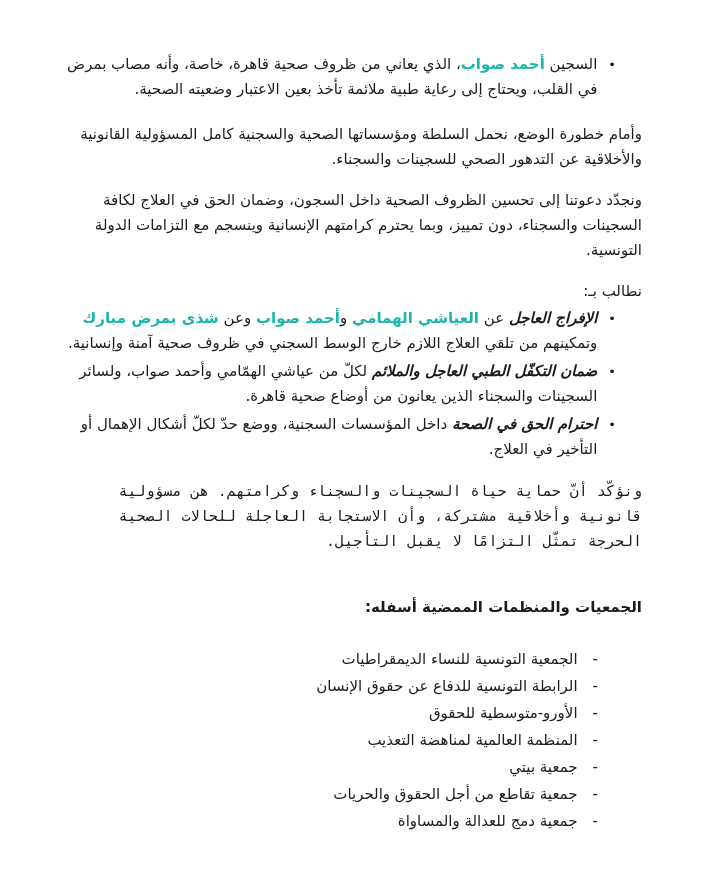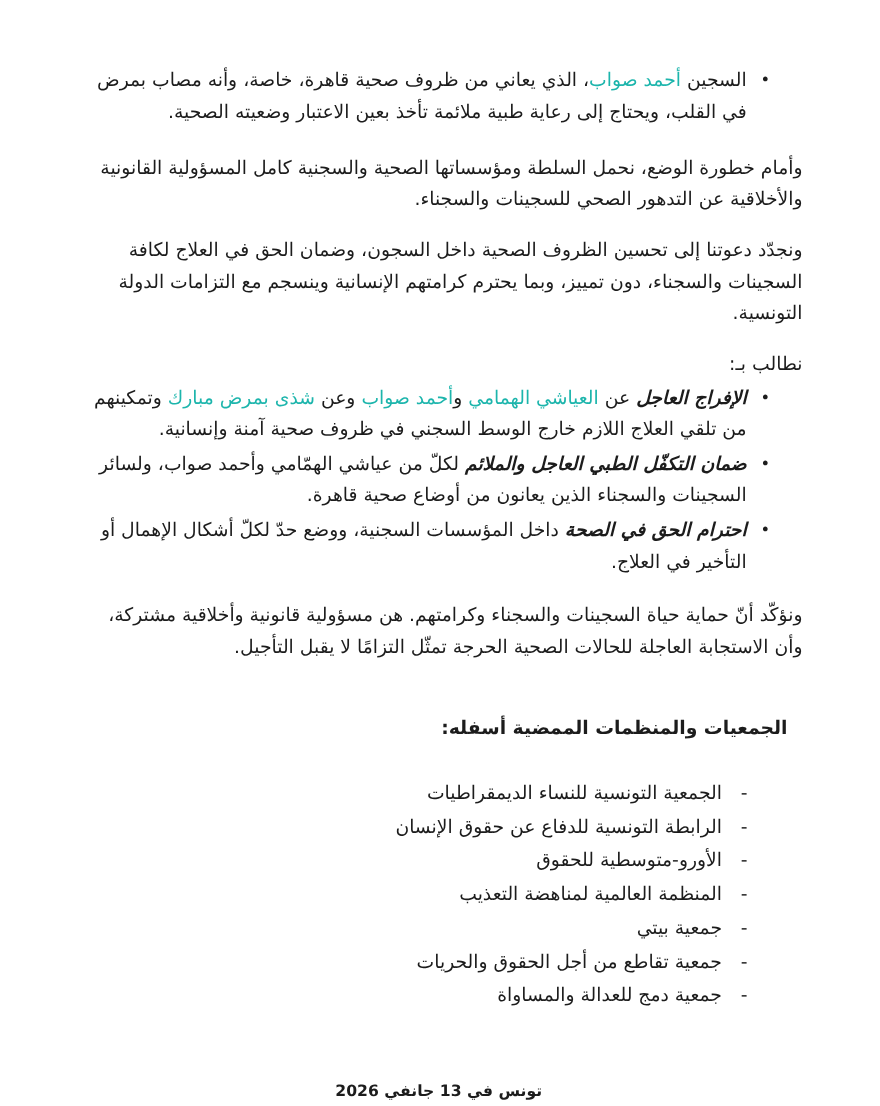--- a/index.html
+++ b/index.html
@@ -11,24 +11,24 @@
   .content{padding:52px 62px 0 60px;}
   p{margin:0;font-size:15px;line-height:25px;text-align:right;}
   .para{margin-bottom:16px;}
   .bullet-item{display:flex;gap:11px;padding-right:26px;box-sizing:border-box;}
   .bullet-item .marker{flex:0 0 auto;font-size:13px;line-height:25px;color:#1c1c1c;}
   .intro-wrap{margin-bottom:20px;}
   .demands-intro{margin-bottom:2px;}
   .demands{margin-bottom:18px;}
   .demand{margin-bottom:3px;}
   .bold{font-weight:bold;font-style:italic;}
-  .accent-bold{color:var(--accent,#1cb5ac);font-weight:normal;}
-  .closing{margin-bottom:40px;}
+  .accent-bold{color:var(--accent,#1cb5ac);font-weight:bold;}
+  .closing{margin-bottom:40px;font-family:Liberation Mono, monospace;}
   .sig-heading{
-    font-size:15px;line-height:25px;font-weight:bold;margin:0 12px 26px 0;text-align:right;
+    font-size:15px;line-height:25px;font-weight:bold;margin:0 0 26px 0;text-align:right;
   }
   .sigs{list-style:none;margin:0 0 54px 0;padding:0;}
   .sig-item{display:flex;gap:15px;padding-right:44px;font-size:15px;line-height:27px;}
   .sig-item .marker{flex:0 0 auto;}
   .date-line{
     text-align:center;font-size:12.5px;font-weight:bold;line-height:18px;
   }
 </style>
 </head>
 <body>

